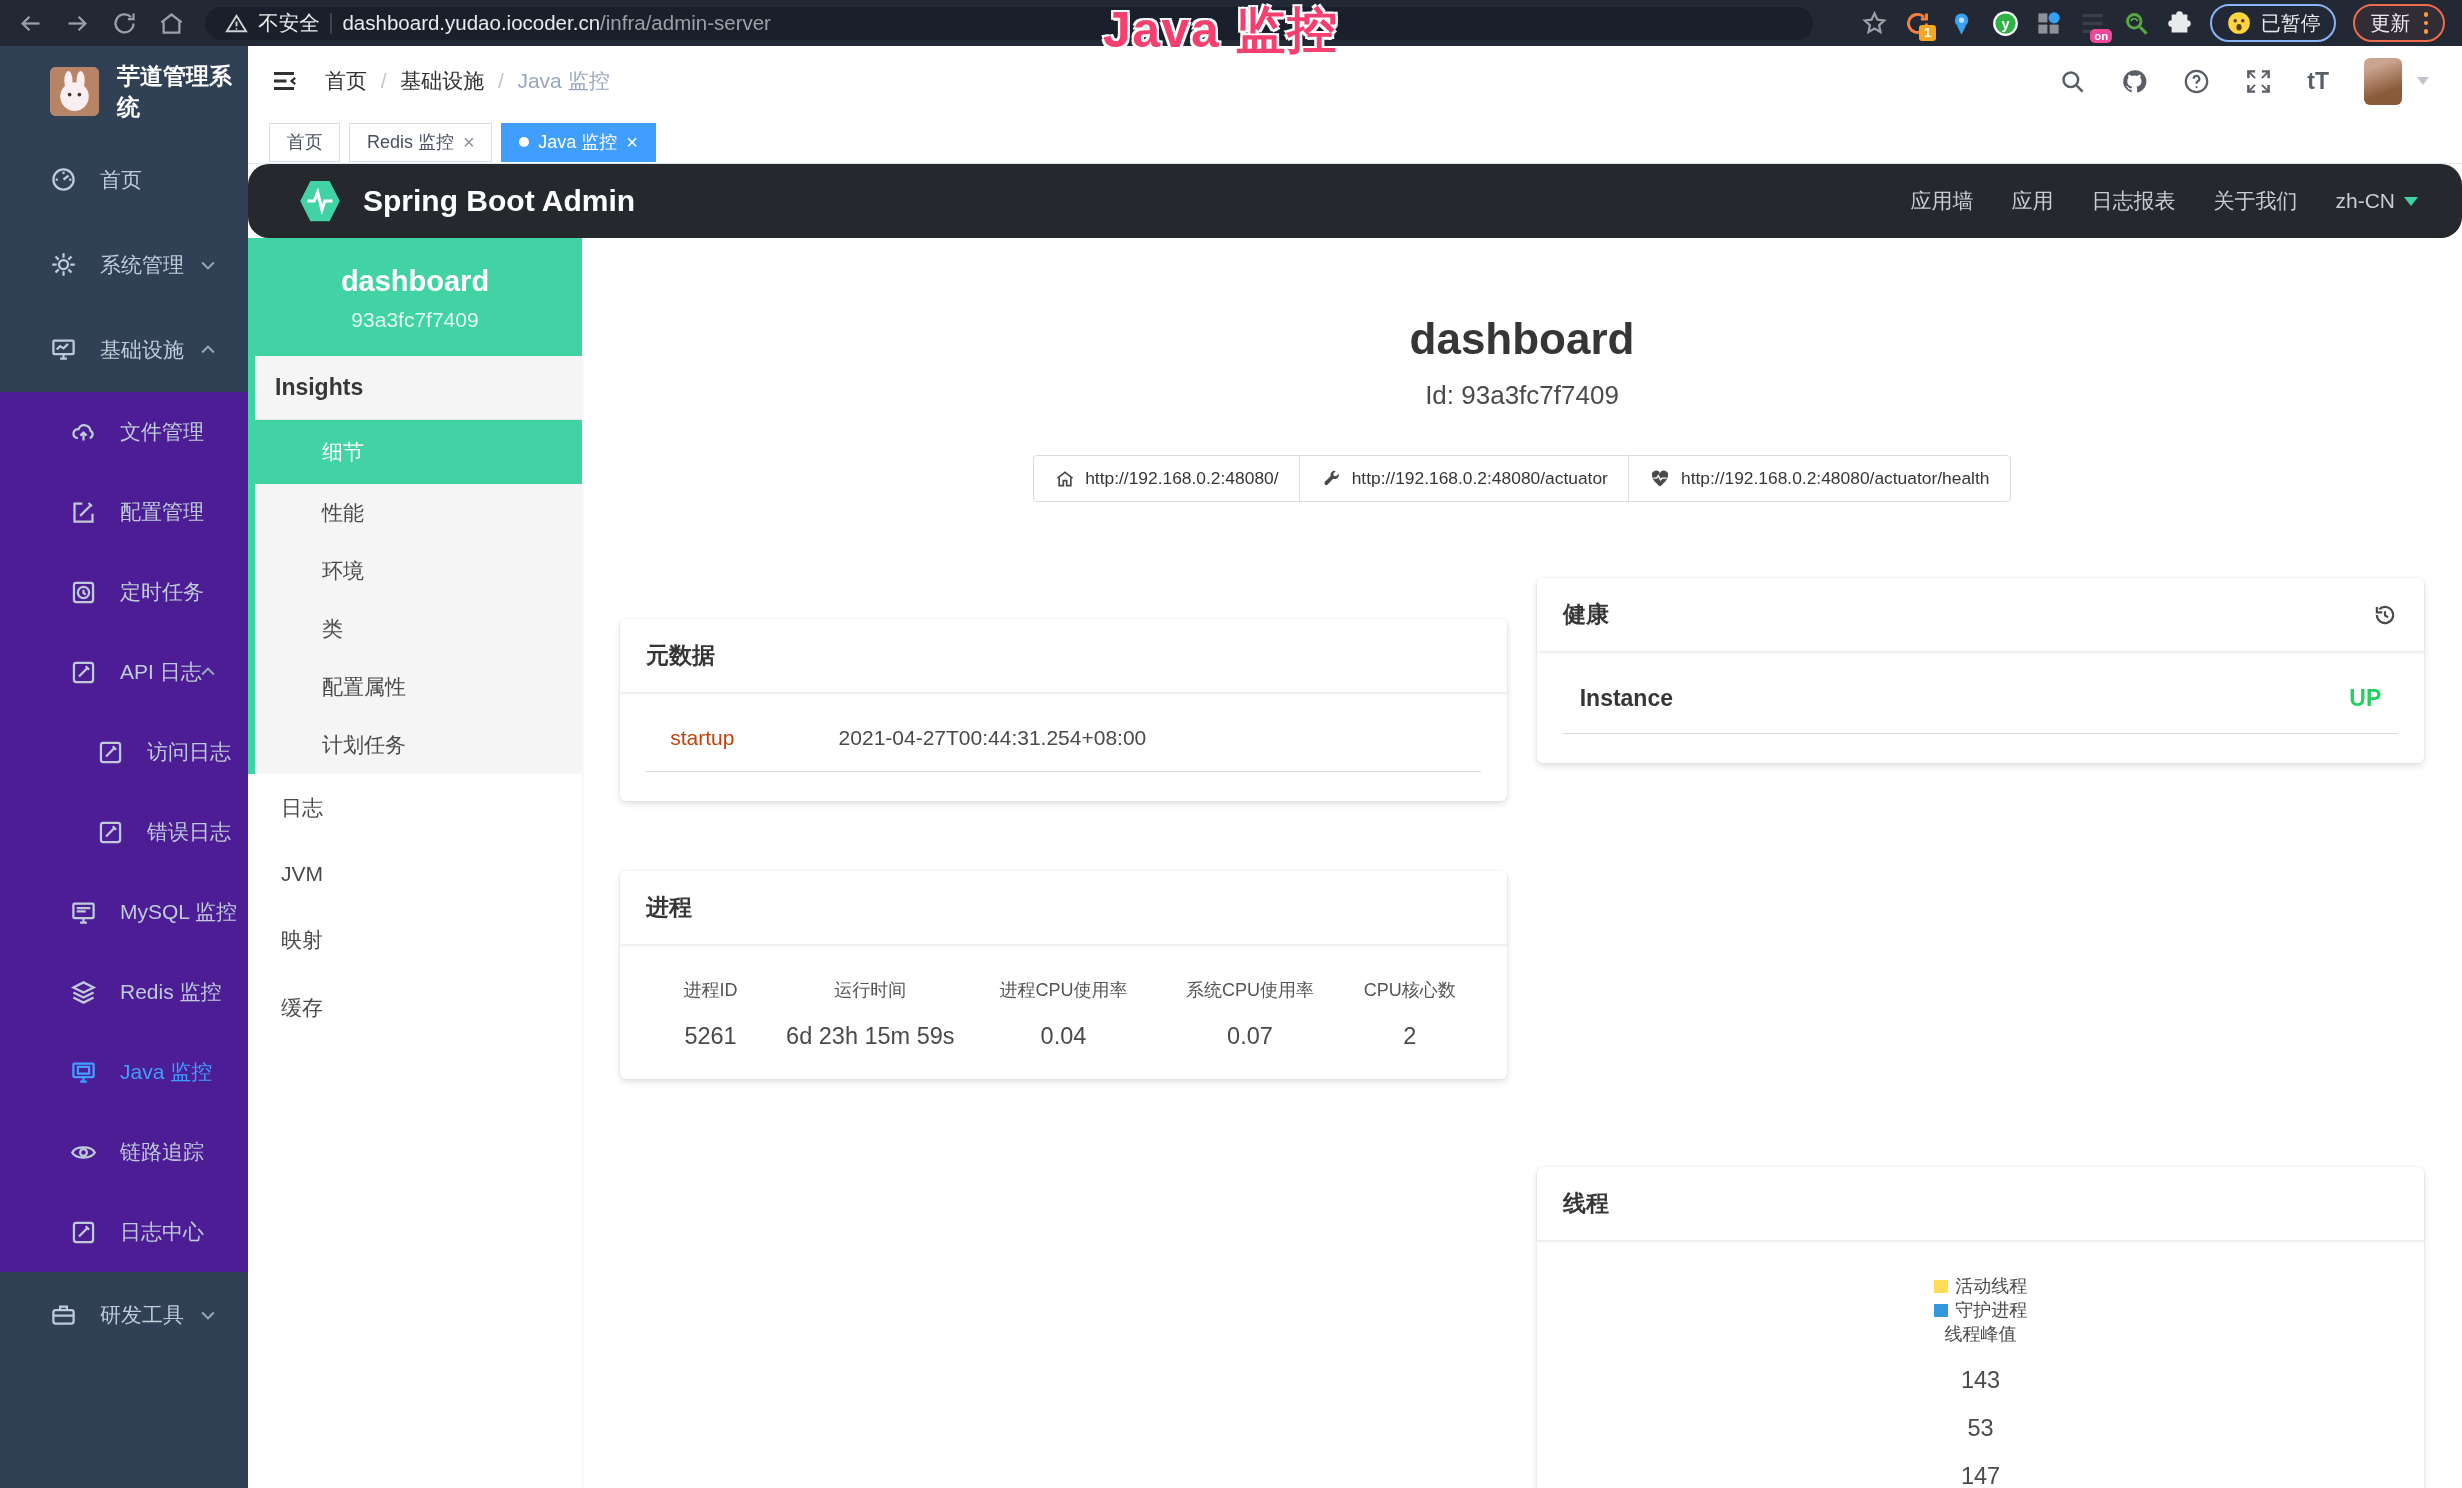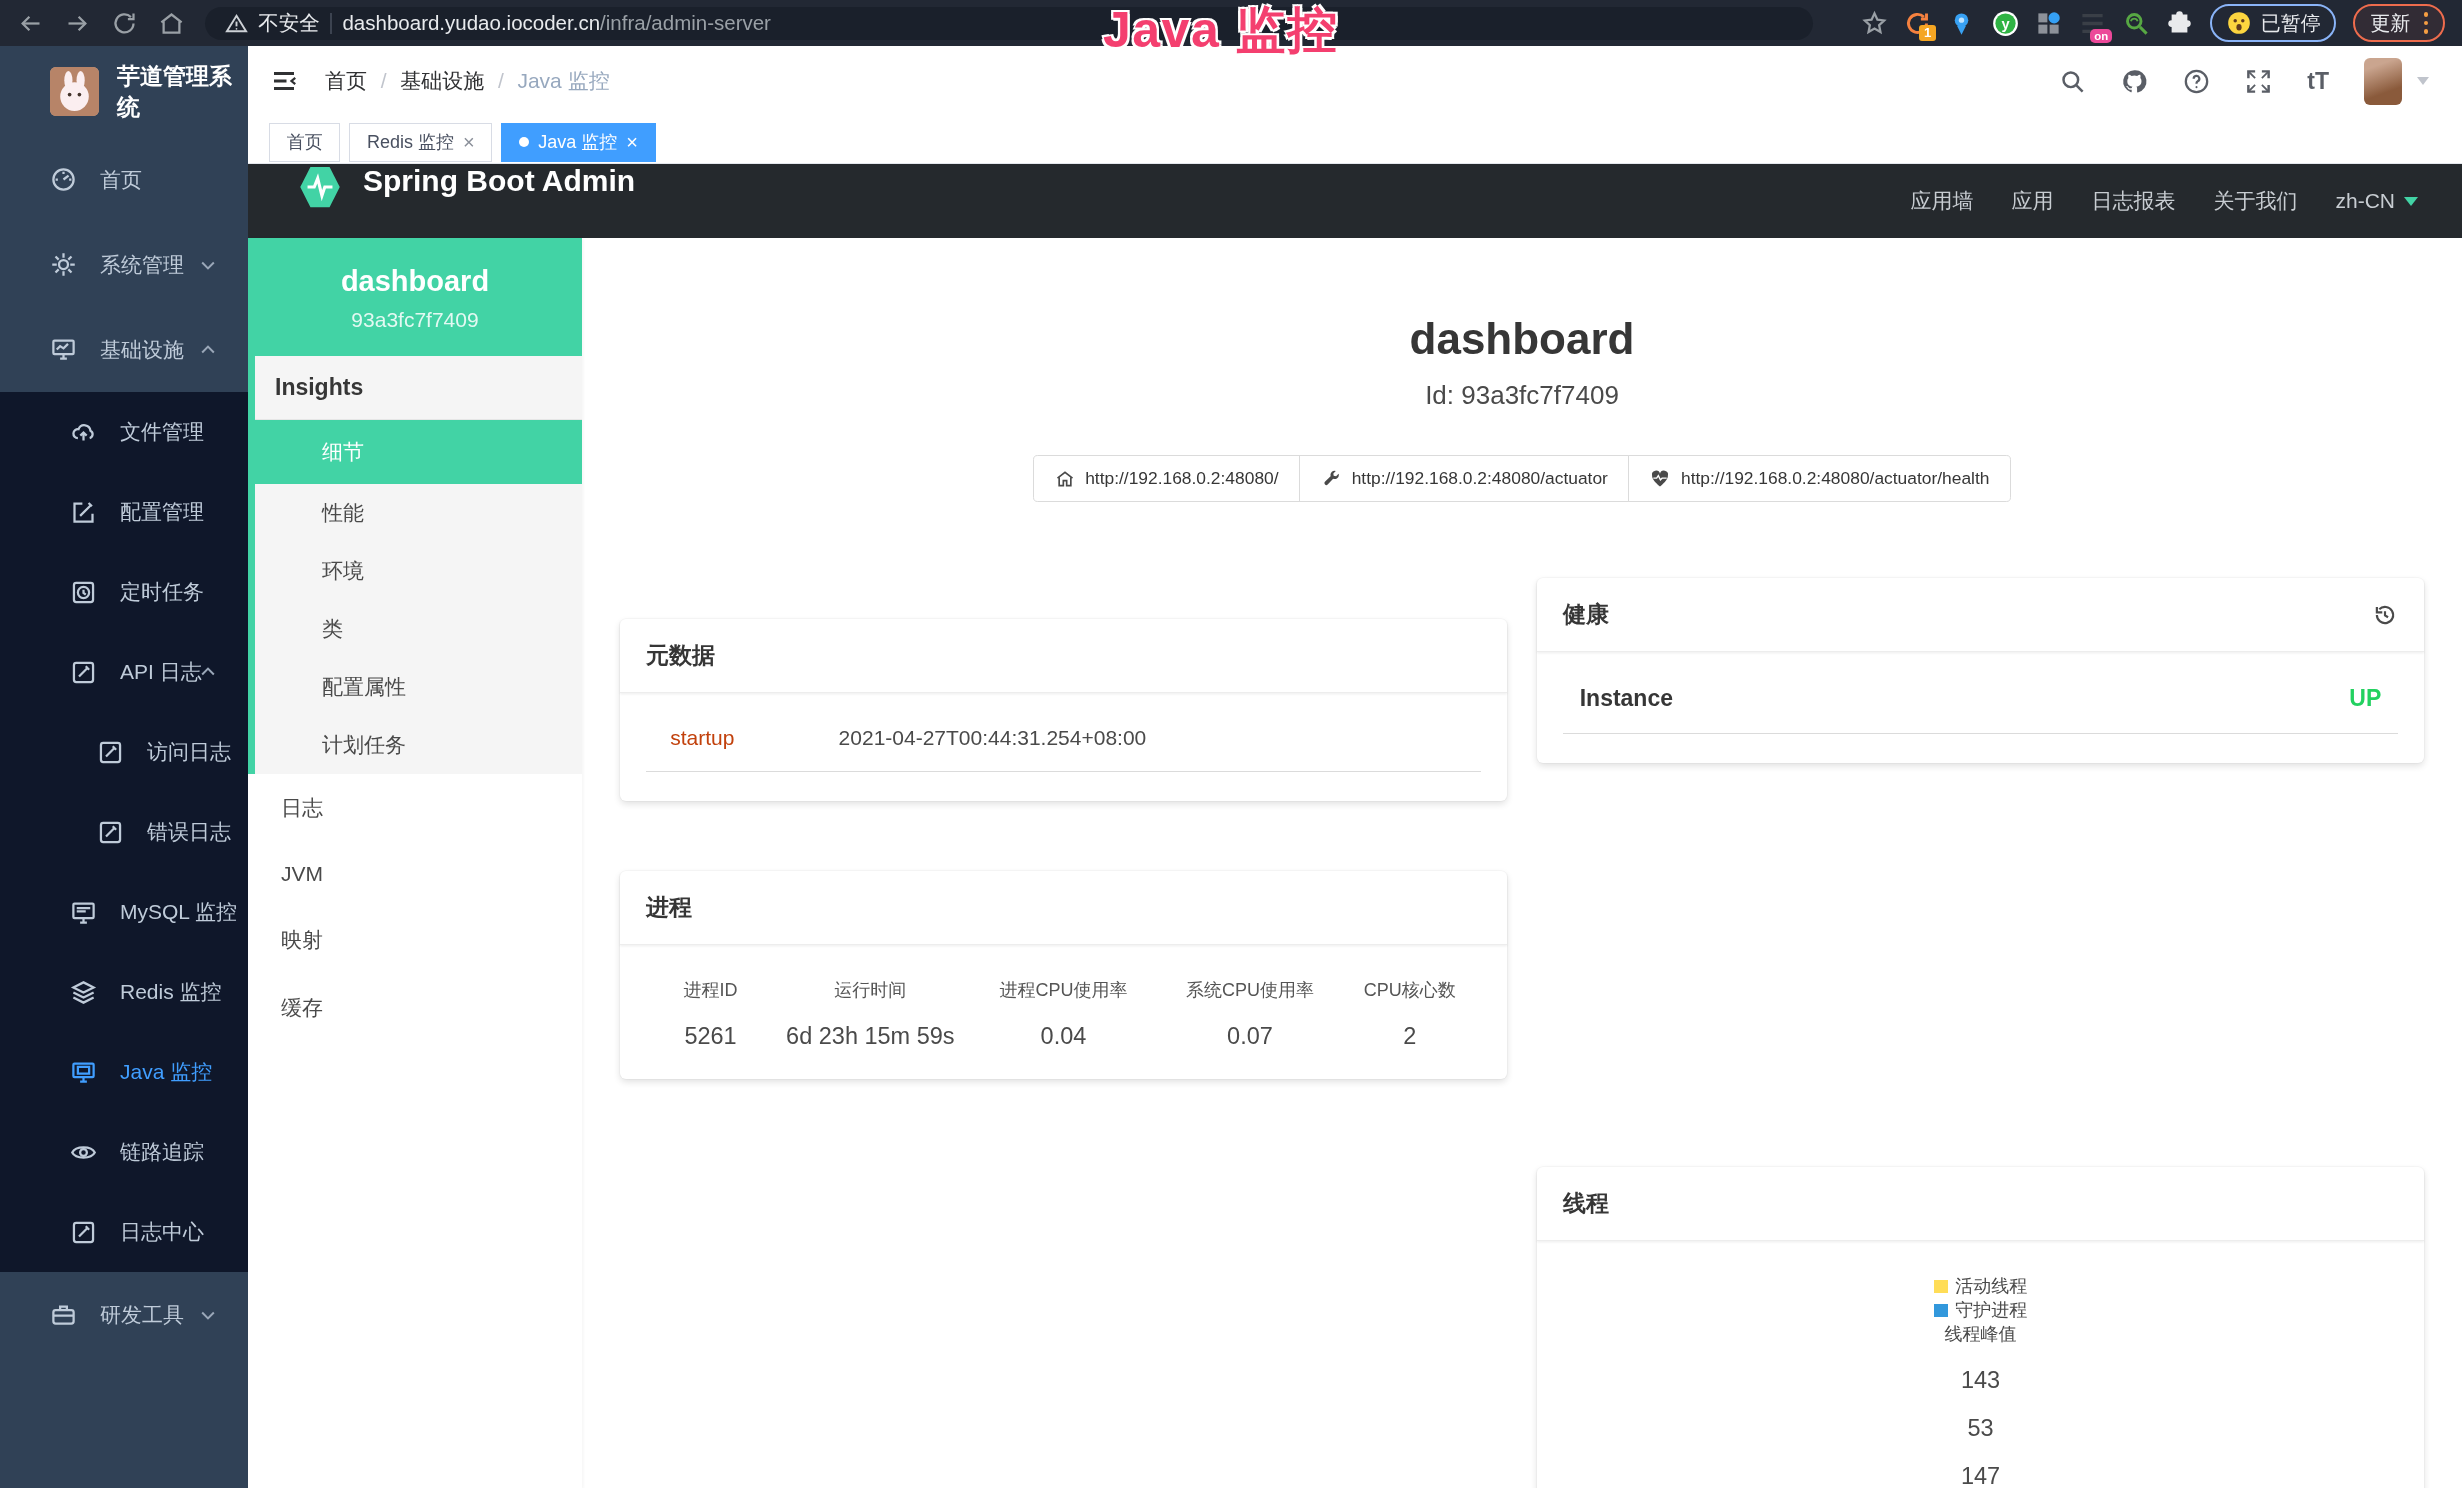--- a/index.html
+++ b/index.html
@@ -38,21 +38,21 @@
   .shell { display:flex; height:1443px; }
 
   
   .sidebar { width:248px; background:#304156; flex:0 0 auto; color:#bfcbd9; overflow:hidden; }
   .logo-row { height:91px; display:flex; align-items:center; gap:18px; padding-left:50px; }
   .logo-img { width:49px; height:49px; border-radius:6px; background:#caa58f; overflow:hidden; flex:0 0 auto; }
   .logo-title { color:#fff; font-size:23px; font-weight:bold; }
   .m-item { height:85px; display:flex; align-items:center; gap:23px; padding-left:50px; font-size:21px; cursor:pointer; position:relative; }
   .m-item .mi { width:27px; height:27px; color:#bfcbd9; flex:0 0 auto; }
   .m-item .chev { position:absolute; right:30px; width:20px; height:20px; color:#9aa7b8; }
-  .submenu { background:#0f172a; }
+  .submenu { background:#4c1d95; }
   .submenu .m-item { height:80px; padding-left:70px; }
   .submenu .m-item.nested { padding-left:97px; }
   .m-item.active, .m-item.active .mi { color:#409eff; }
 
   
   .page { flex:1 1 auto; display:flex; flex-direction:column; min-width:0; }
 
   
   .adm-head { height:80px; background:#fff; display:flex; align-items:center; padding:0 33px 0 21px; }
   .burger { width:30px; height:30px; color:#303133; cursor:pointer; }
@@ -68,21 +68,21 @@
   
   .tabbar { height:53px; background:#fff; border-bottom:1.5px solid #e4e7ed; display:flex; align-items:flex-start; padding:6px 0 0 21px; gap:9px; }
   .tab { height:39px; display:flex; align-items:center; gap:9px; padding:0 16.7px; border:1.5px solid #d8dce5; background:#fff;
     color:#495060; font-size:18px; cursor:pointer; }
   .tab .x { font-size:20px; color:#8a8f99; }
   .tab.active { background:#409eff; border-color:#409eff; color:#fff; }
   .tab.active .x { color:#fff; }
   .tab .dot { width:10px; height:10px; border-radius:50%; background:#fff; }
 
   
-  .sba-head { height:83px; background:#25292d; display:flex; padding:0 44px 0 49px; }
+  .sba-head { height:83px; background:#25292d; display:flex; align-items:center; padding:0 44px 0 49px;border-radius:21px; }
   .sba-logo { width:46px; height:46px; flex:0 0 auto; }
   .sba-brand { color:#fff; font-size:30px; font-weight:bold; margin-left:20px; }
   .sba-nav { margin-left:auto; display:flex; align-items:center; gap:38px; font-size:21px; color:#c8cdd2; }
   .sba-nav .nav-link { cursor:pointer; }
   .lang { display:flex; align-items:center; gap:9px; cursor:pointer; }
   .caret-g { width:0; height:0; border-left:7.6px solid transparent; border-right:7.6px solid transparent; border-top:9px solid #42d3a5; }
 
   
   .sba-body { flex:1 1 auto; display:flex; min-height:0; background:#fff; }
   .inst-side { width:334px; flex:0 0 auto; display:flex; flex-direction:column; box-shadow:1.5px 0 3px rgba(0,0,0,.04); }

